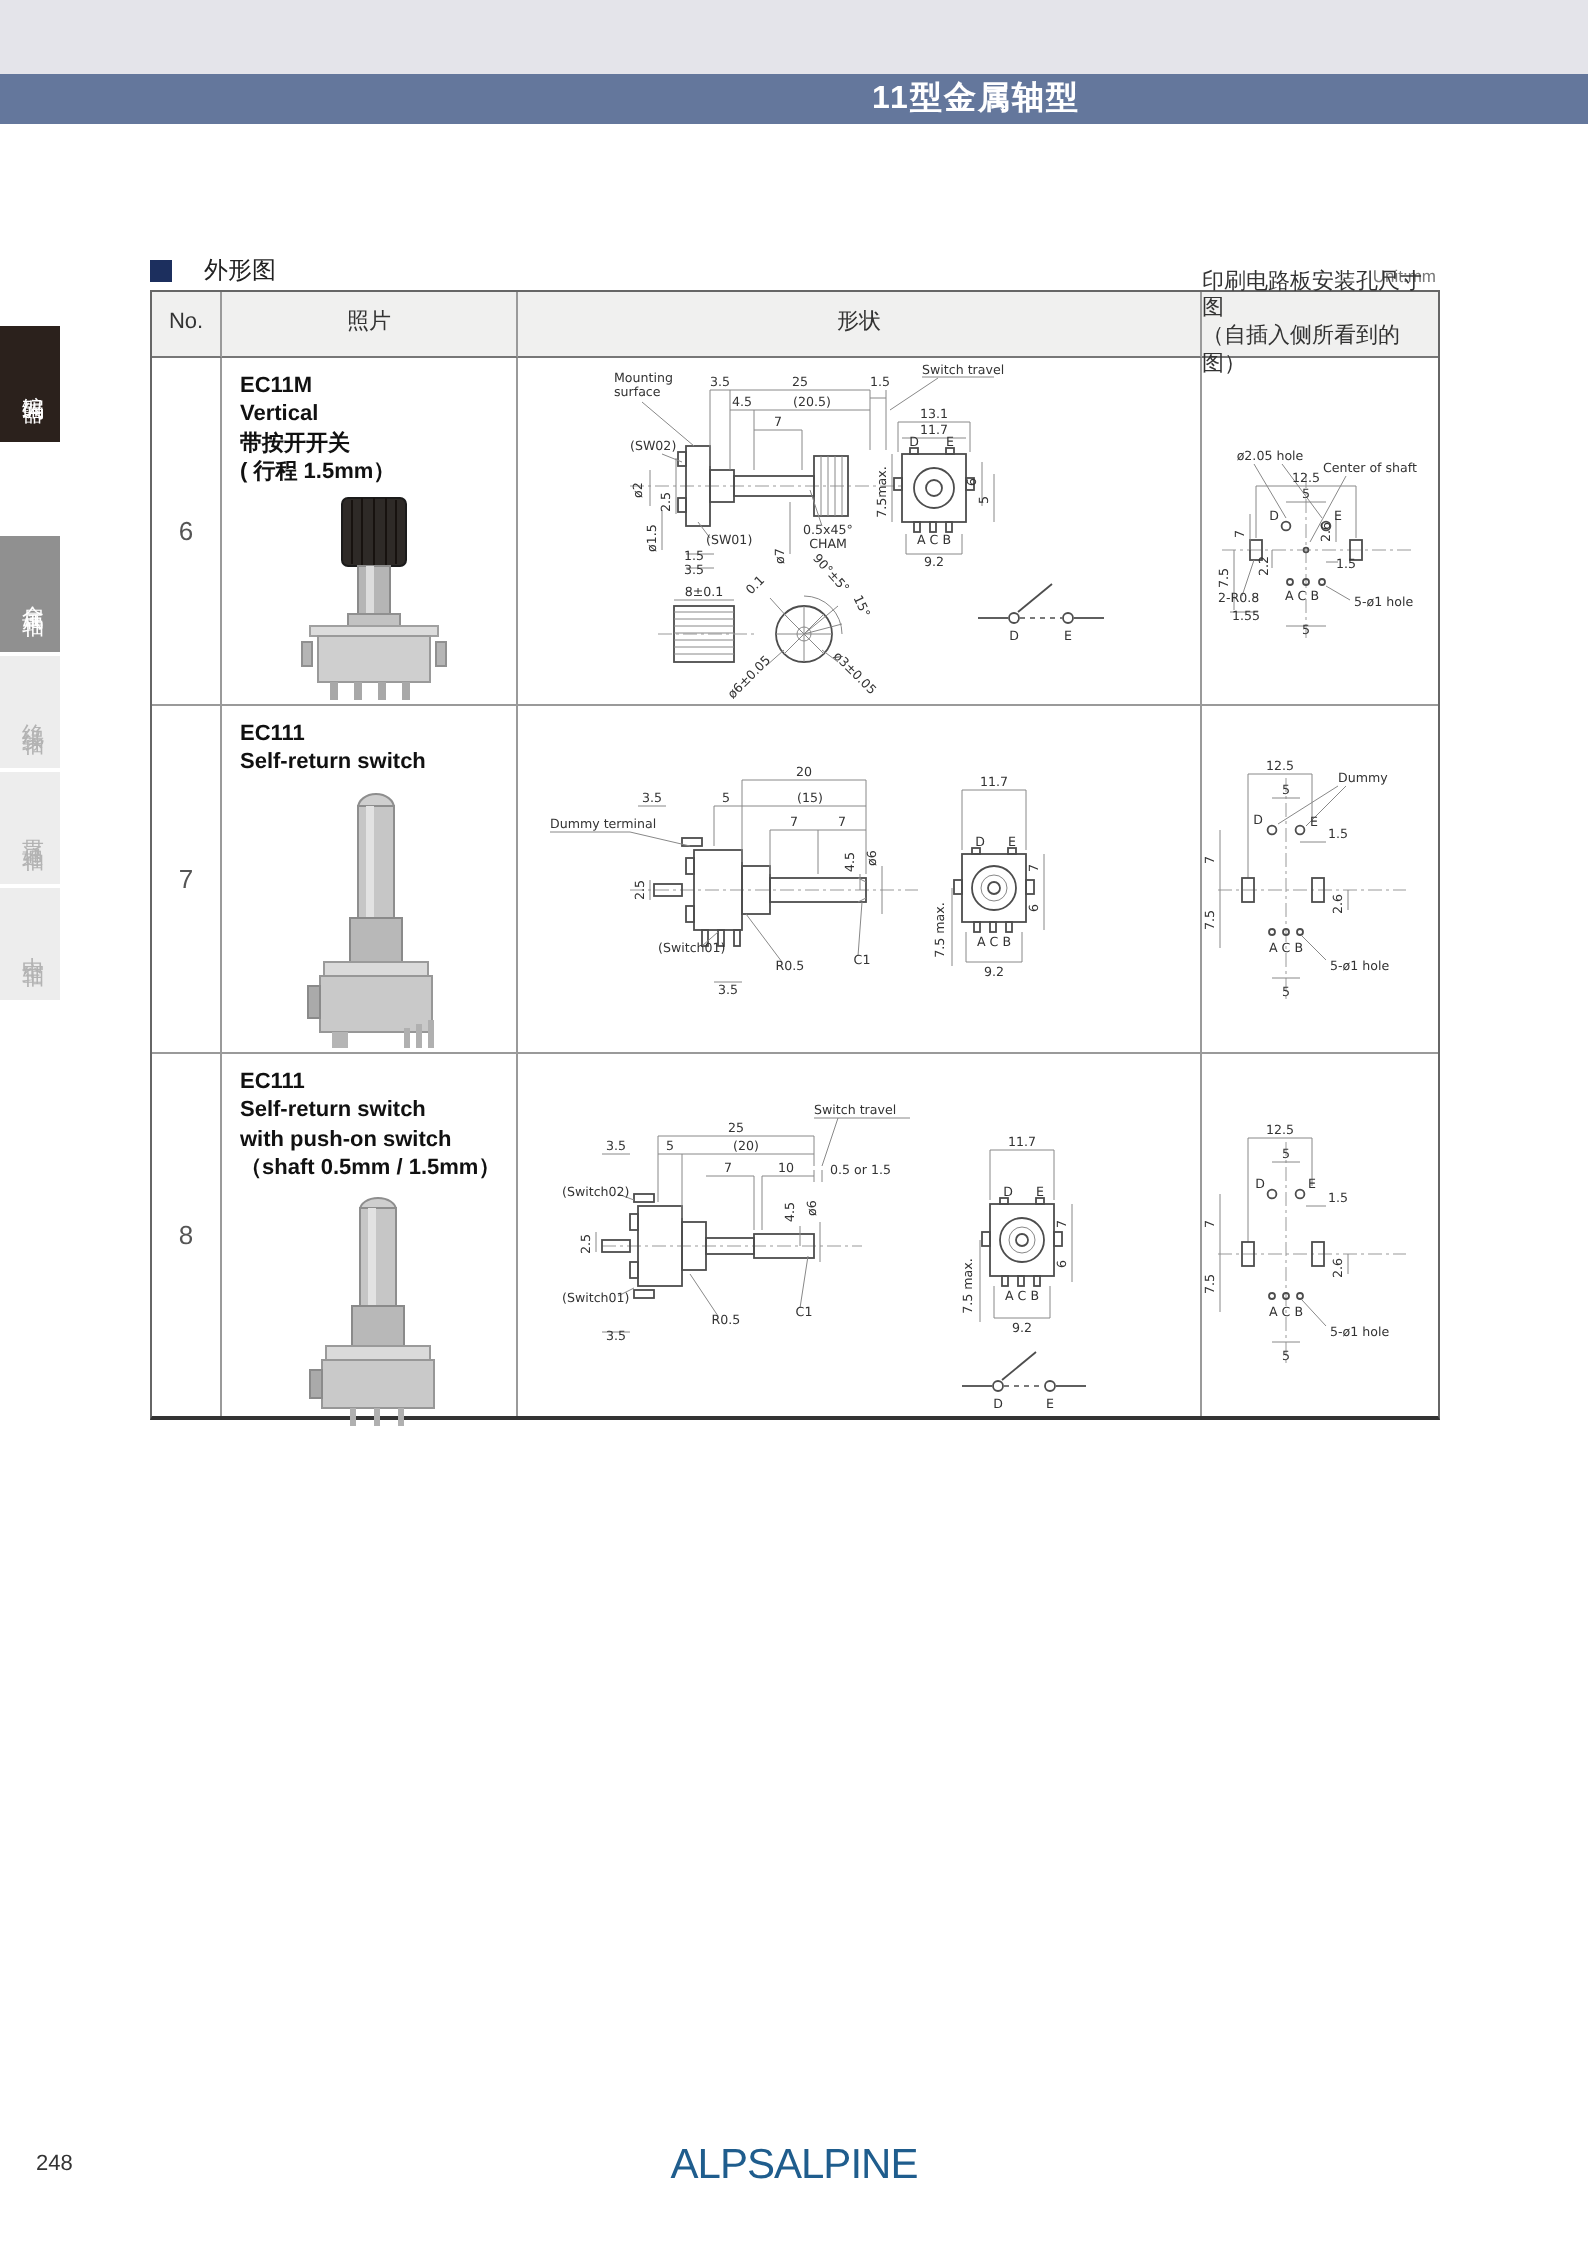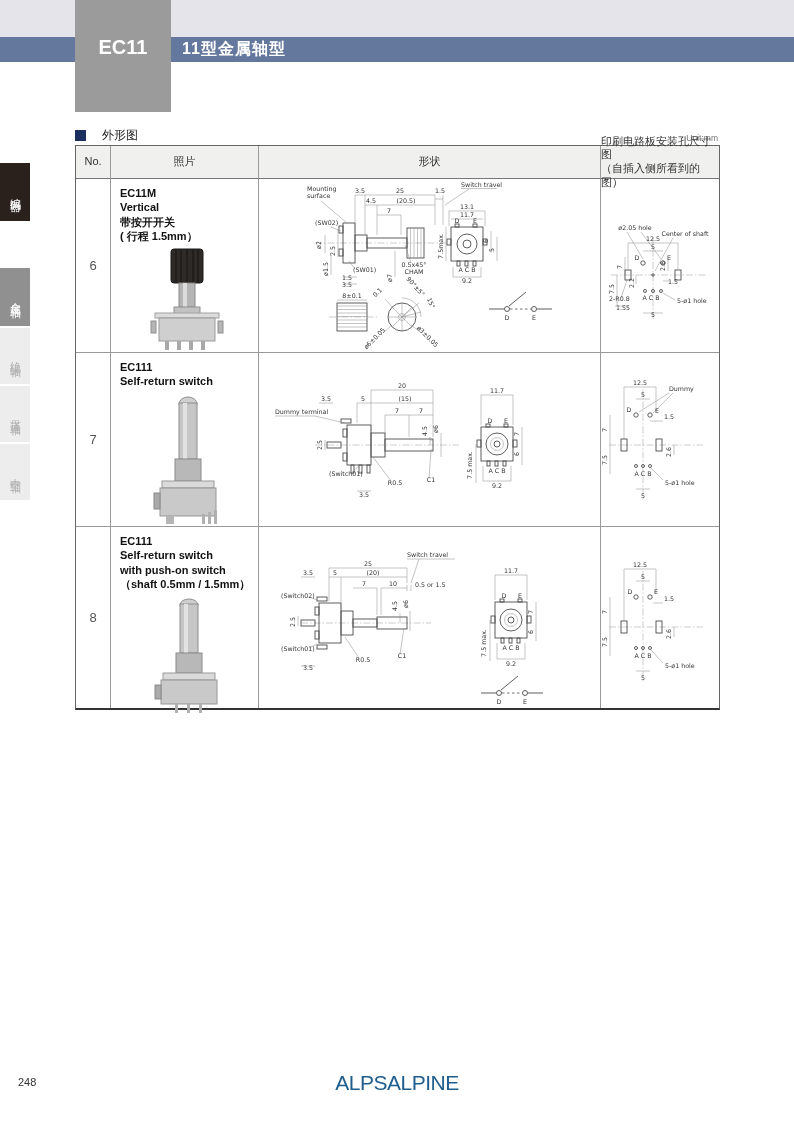--- a/index.html
+++ b/index.html
@@ -1,20 +1,20 @@
 <!DOCTYPE html>
 <html><head>
 <meta charset="utf-8">
 <style>
   html,body{margin:0;padding:0;background:#fff;}
   .page{position:relative;width:794px;height:1123px;background:#fff;overflow:hidden;
         font-family:"Liberation Sans","DejaVu Sans",sans-serif;}
   .top-band{position:absolute;left:0;top:0;width:794px;height:37px;background:#e4e4ea;}
   .title-bar{position:absolute;left:0;top:37px;width:794px;height:25px;background:#64779c;
-             display:flex;align-items:center;}
+             display:flex;align-items:center;justify-content:center;}
   .title-text{color:#fff;font-size:16px;font-weight:bold;margin-left:182px;letter-spacing:1px;}
   .code-box{position:absolute;left:75px;top:0;width:96px;height:112px;background:#9b9b9b;}
   .code-text{position:absolute;left:0;top:36px;width:96px;text-align:center;color:#fff;
              font-size:20px;font-weight:bold;}
   .sidebar-tab{position:absolute;left:0;width:30px;writing-mode:vertical-rl;text-orientation:upright;
                display:flex;align-items:center;justify-content:center;font-size:11px;letter-spacing:2px;}
   .t1{top:163px;height:58px;background:#2b211c;color:#fff;}
   .t2{top:268px;height:58px;background:#909090;color:#fff;}
   .t3{top:328px;height:56px;background:#ededed;color:#b3b3b3;}
   .t4{top:386px;height:56px;background:#ededed;color:#b3b3b3;}
@@ -47,23 +47,20 @@
         font-weight:normal;color:#1f5d8d;letter-spacing:-0.5px;}
 </style>
 </head>
 <body>
 
 <div class="page">
 
   <div class="top-band"></div>
   <div class="title-bar">
     <span class="title-text">11型金属轴型</span>
-  </div>
-  <div class="code-box">
-    <div class="code-text">EC11</div>
   </div>
 
   <div class="sidebar-tab t1">
     <span>编码器</span>
   </div>
   <div class="sidebar-tab t2">
     <span>金属轴</span>
   </div>
   <div class="sidebar-tab t3">
     <span>绝缘轴</span>

